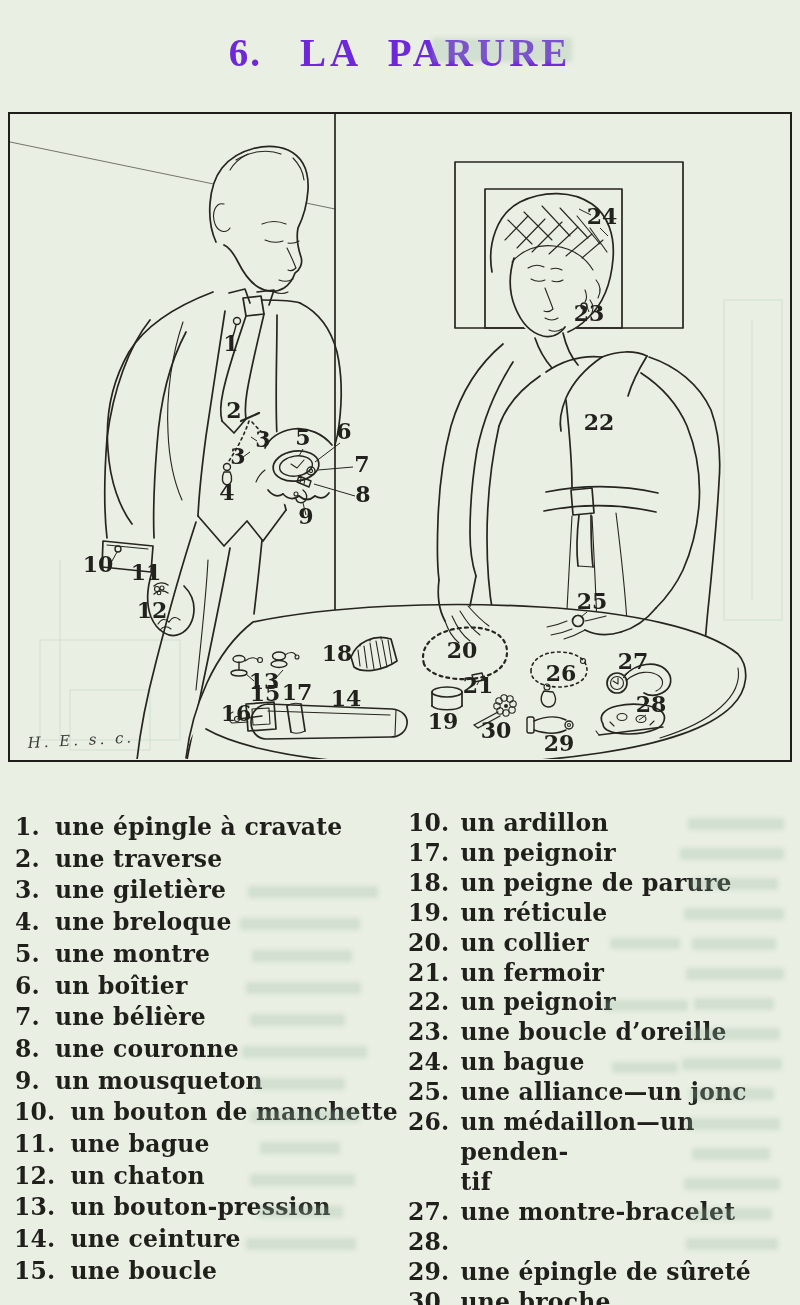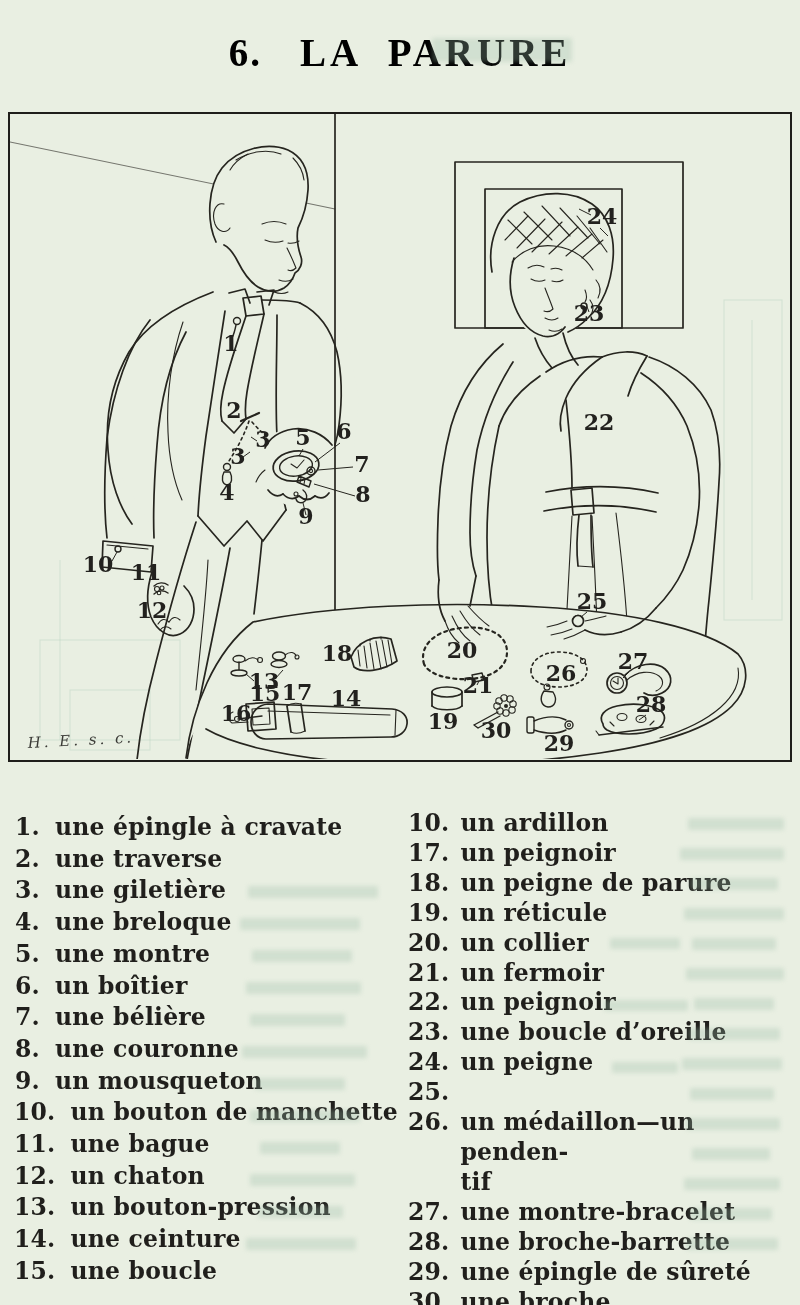--- a/index.html
+++ b/index.html
@@ -7,21 +7,21 @@
     width:800px;height:1305px;
     background:#e9efe2;
     overflow:hidden;
     position:relative;
     font-family:"Liberation Serif",serif;
   }
   .page-title{
     position:absolute;top:30px;left:0;right:0;
     text-align:center;
     font-family:"Liberation Serif",serif;
-    font-weight:700;font-size:39px;color:#000000;
+    font-weight:700;font-size:39px;color:#6d28d9;
     white-space:nowrap;
   }
   .title-num{margin-right:38px;letter-spacing:2px;}
   .title-text{letter-spacing:4px;word-spacing:14px;}
   .illustration-frame{
     position:absolute;left:8px;top:112px;width:784px;height:650px;
     border:2.5px solid #1f1e1a;
     box-sizing:border-box;
     background:#e9efe2;
   }
@@ -511,36 +511,36 @@
     <div class="row">
       <span class="num">22.</span>
       <span class="txt">un peignoir</span>
     </div>
     <div class="row">
       <span class="num">23.</span>
       <span class="txt">une boucle d’oreille</span>
     </div>
     <div class="row">
       <span class="num">24.</span>
-      <span class="txt">un peigne</span>
+      <span class="txt">un bague</span>
     </div>
     <div class="row">
       <span class="num">25.</span>
+      <span class="txt">une alliance—un jonc</span>
     </div>
     <div class="row">
       <span class="num">26.</span>
       <span class="txt">un médaillon—un penden-<br>tif</span>
     </div>
     <div class="row">
       <span class="num">27.</span>
       <span class="txt">une montre-bracelet</span>
     </div>
     <div class="row">
       <span class="num">28.</span>
-      <span class="txt">une broche-barrette</span>
     </div>
     <div class="row">
       <span class="num">29.</span>
       <span class="txt">une épingle de sûreté</span>
     </div>
     <div class="row">
       <span class="num">30.</span>
       <span class="txt">une broche</span>
     </div>
   </div>

